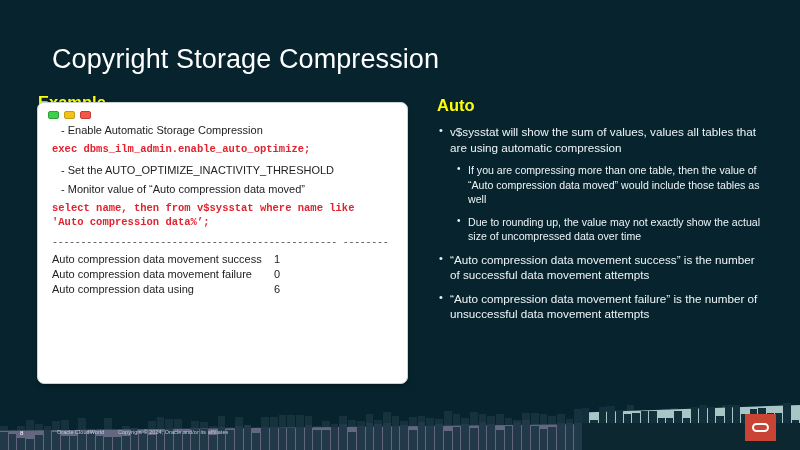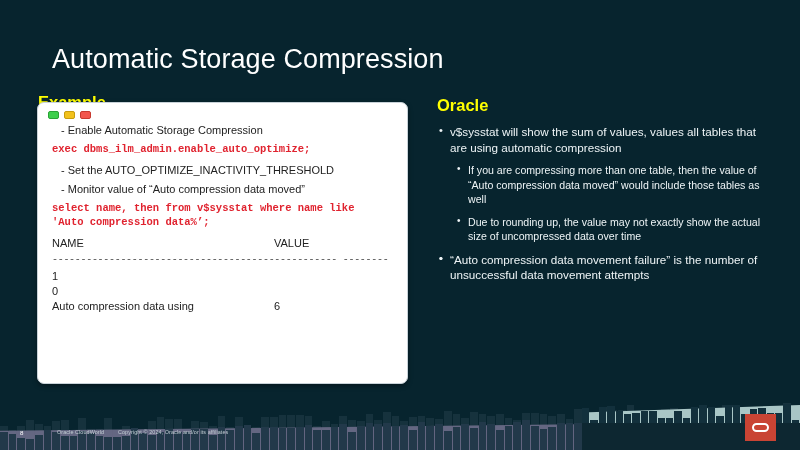--- a/index.html
+++ b/index.html
@@ -267,76 +267,75 @@
     border: 2px solid #ffffff;
     border-radius: 6px;
     box-sizing: border-box;
   }
 </style>
 </head>
 <body>
 
 <div class="slide">
 
-  <div class="slide-title">Automatic Storage Compression</div>
+  <div class="slide-title">Copyright Storage Compression</div>
 
   <div class="col-heading" id="example-heading">Example</div>
 
   <div class="code-card">
     <div class="dots">
       <span class="dot green"></span>
       <span class="dot amber"></span>
       <span class="dot red"></span>
     </div>
 
     <div class="code-body">
       <div class="cmt">- Enable Automatic Storage Compression</div>
       <div class="sql">exec dbms_ilm_admin.enable_auto_optimize;</div>
       <div class="cmt">- Set the AUTO_OPTIMIZE_INACTIVITY_THRESHOLD</div>
       <div class="cmt hang">-   Monitor value of “Auto compression data moved”</div>
       <div class="sql">select name, then from v$sysstat where name like
 'Auto compression data%’;</div>
 
       <div class="res">
-        <div class="res-row res-head">
-          <span class="res-name">NAME</span>
-          <span class="res-val">VALUE</span>
-        </div>
         <div class="res-sep">-------------------------------------------------- --------</div>
         <div class="res-row">
+          <span class="res-name">Auto compression data movement success</span>
           <span class="res-val">1</span>
         </div>
         <div class="res-row">
+          <span class="res-name">Auto compression data movement failure</span>
           <span class="res-val">0</span>
         </div>
         <div class="res-row">
           <span class="res-name">Auto compression data using</span>
           <span class="res-val">6</span>
         </div>
       </div>
     </div>
   </div>
 
-  <div class="col-heading" id="notes-heading">Oracle</div>
+  <div class="col-heading" id="notes-heading">Auto</div>
 
   <div class="notes">
     <div class="note lvl1">
       <span class="bullet">•</span>
       <span>v$sysstat will show the sum of values, values all tables that are using automatic compression</span>
     </div>
     <div class="note lvl2">
       <span class="bullet">•</span>
       <span>If you are compressing more than one table, then the value of “Auto compression data moved” would include those tables as well</span>
     </div>
     <div class="note lvl2">
       <span class="bullet">•</span>
       <span>Due to rounding up, the value may not exactly show the actual size of uncompressed data over time</span>
     </div>
     <div class="note lvl1">
       <span class="bullet">•</span>
+      <span>“Auto compression data movement success” is the number of successful data movement attempts</span>
     </div>
     <div class="note lvl1">
       <span class="bullet">•</span>
       <span>“Auto compression data movement failure” is the number of unsuccessful data movement attempts</span>
     </div>
   </div>
 
   <div class="footer-band">
     <div class="bars" id="dark-bars">
         <div class="bar" style="height: 24.3588px; background: rgb(22, 50, 61);"></div>

